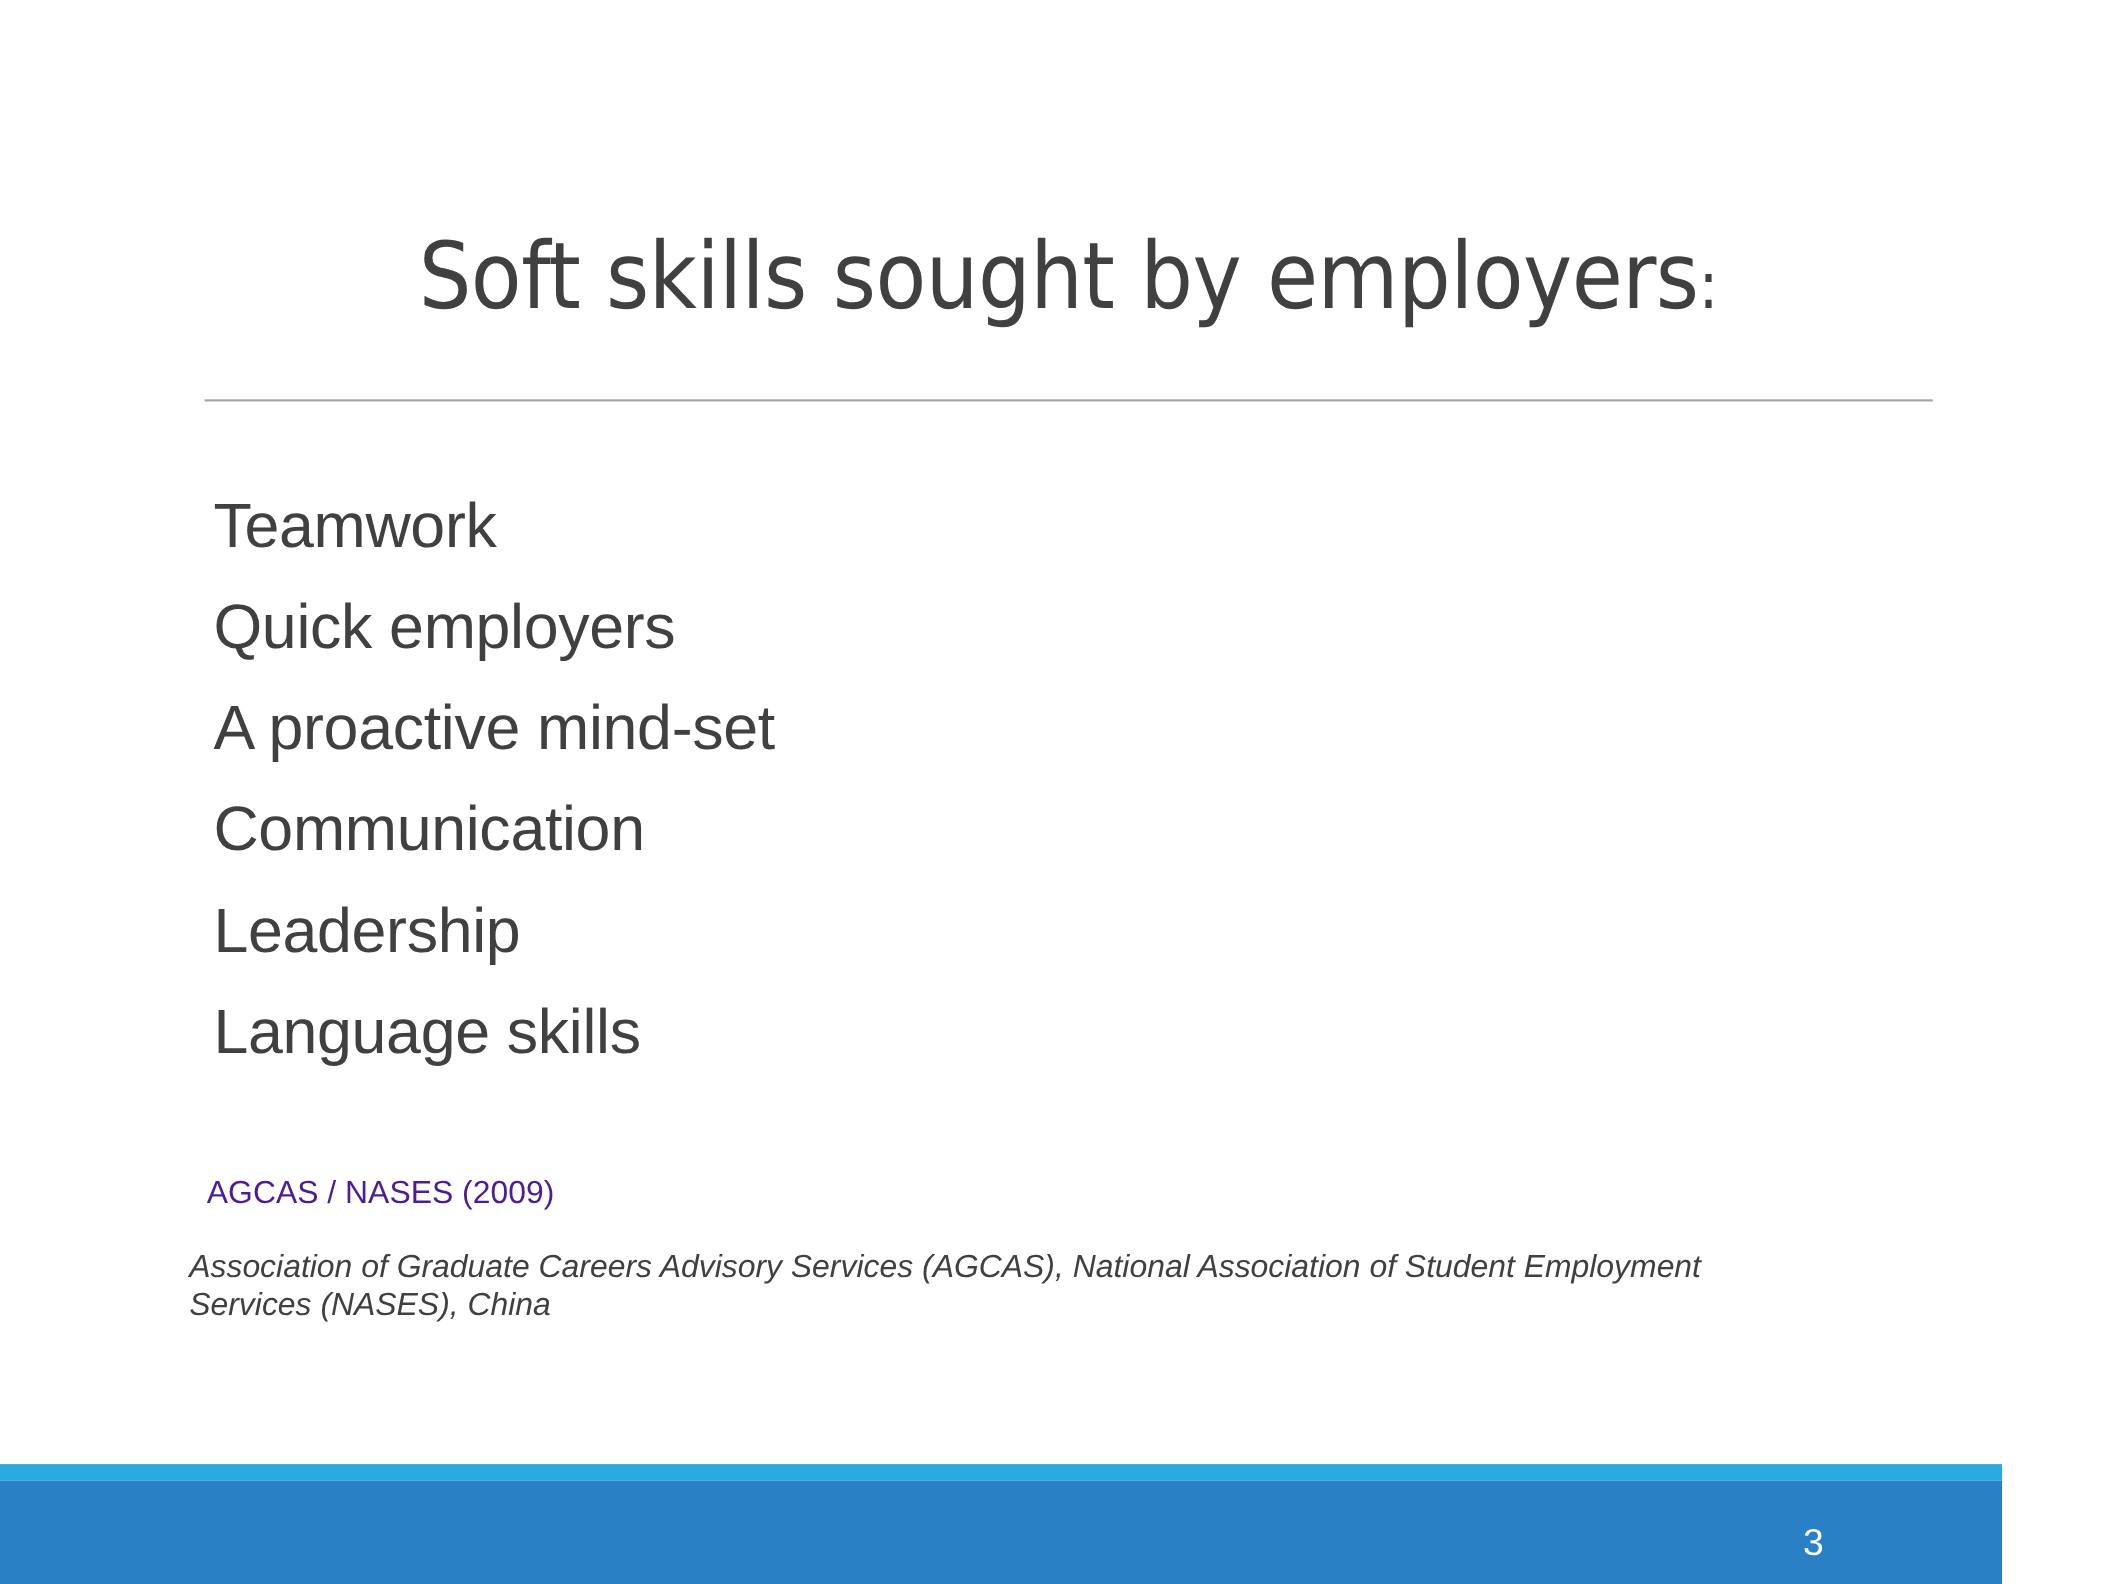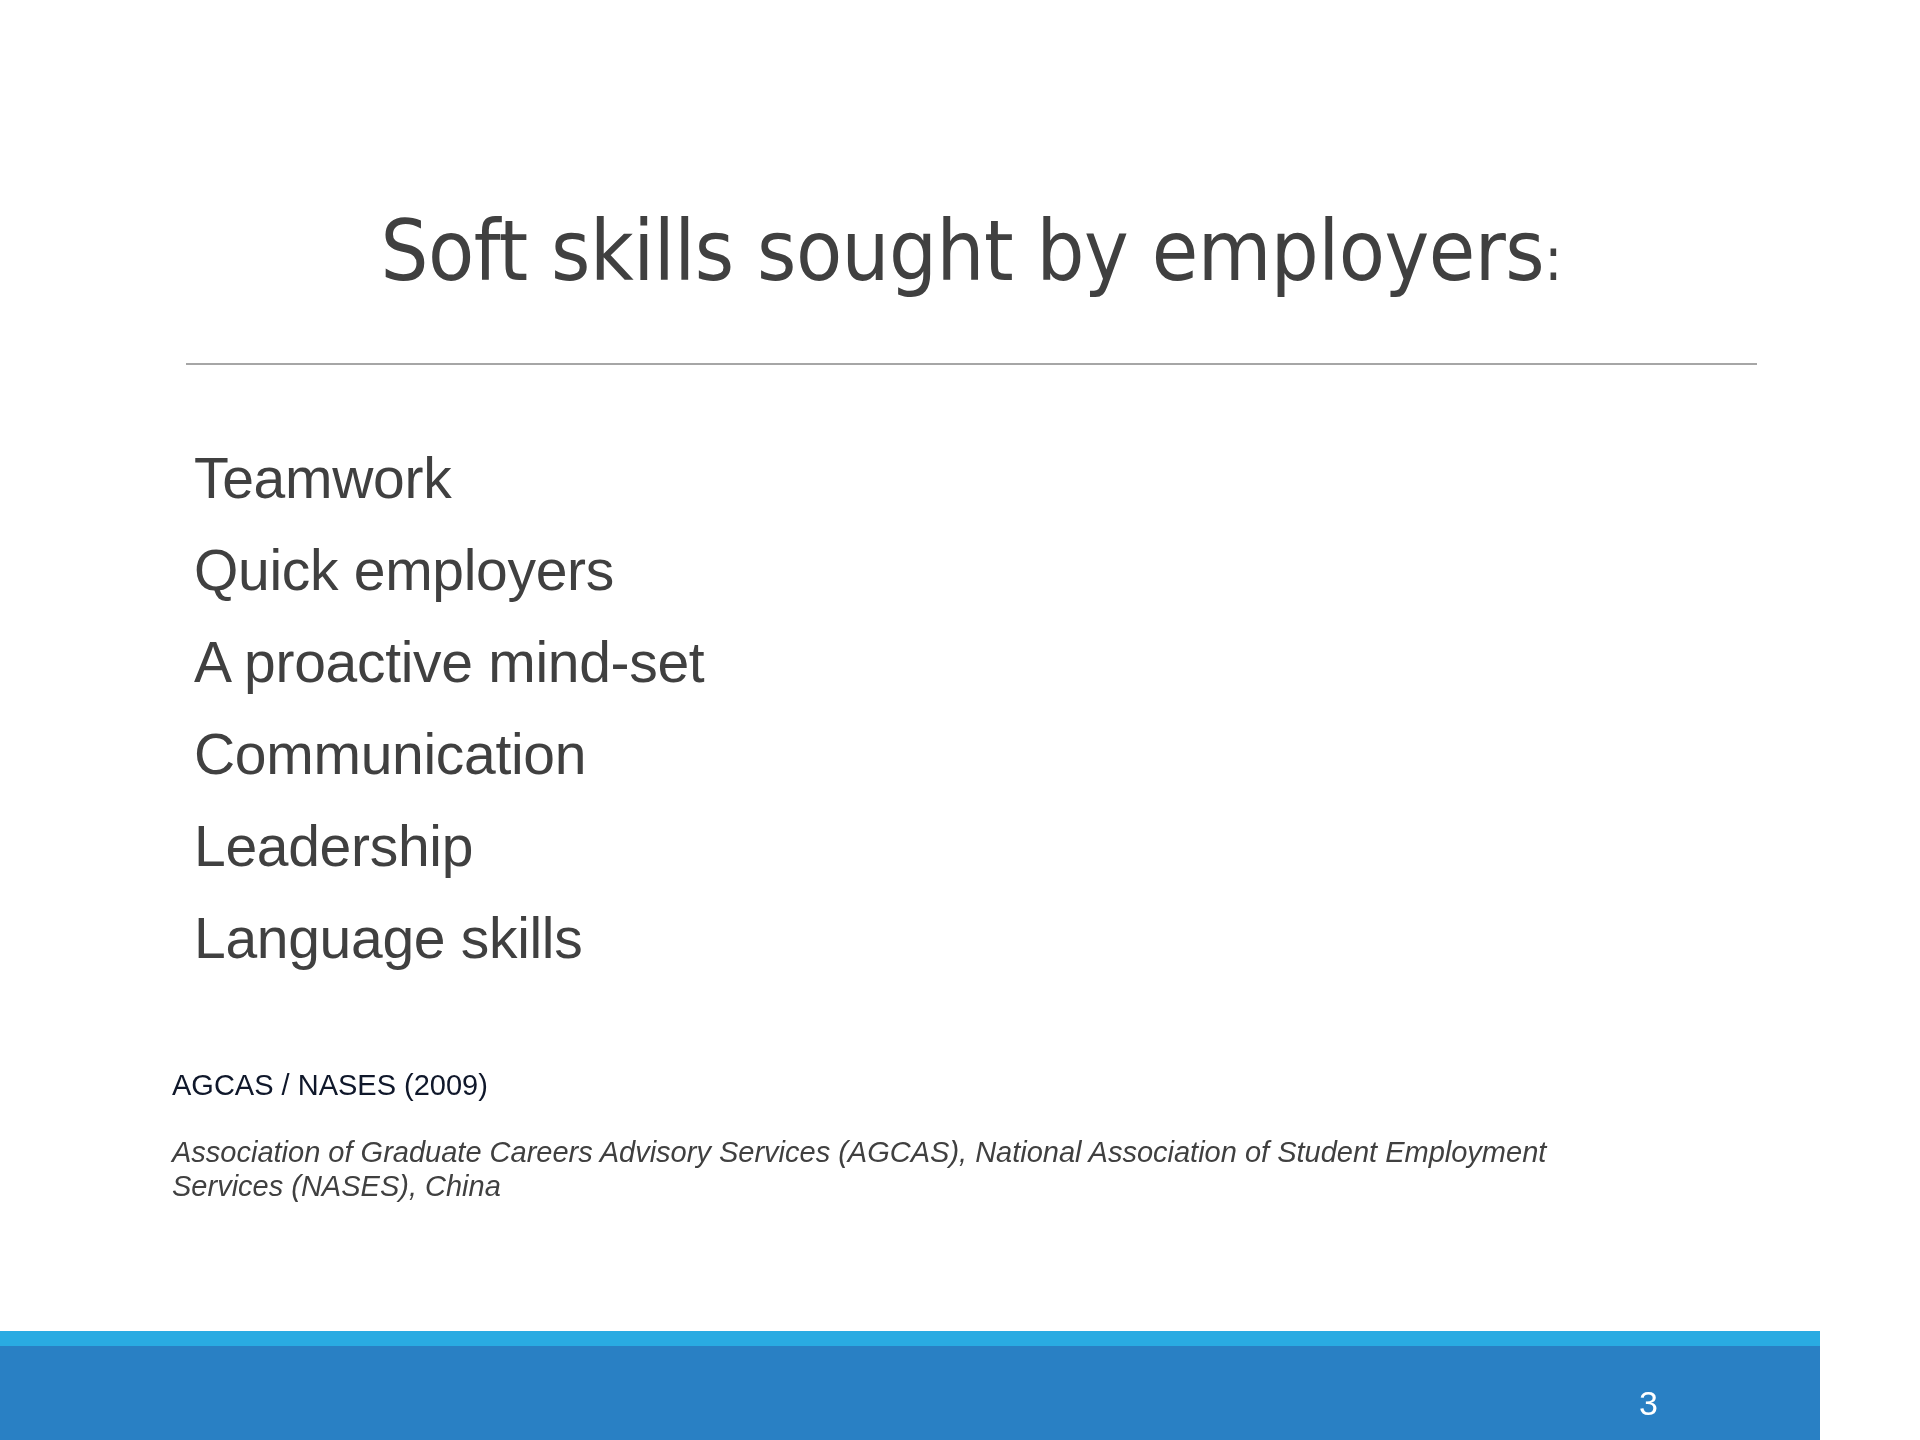--- a/index.html
+++ b/index.html
@@ -72,23 +72,23 @@
     font-size: 57px;
     font-weight: 400;
     line-height: 92px;
     letter-spacing: -0.3px;
     white-space: nowrap;
   }
 
   
   .citation {
     position: absolute;
-    left: 172px;
+    left: 188px;
     top: 1068px;
-    color: #0f172a;
+    color: #4c1d95;
     font-family: "Liberation Sans", "DejaVu Sans", sans-serif;
     font-size: 29px;
     line-height: 1.2;
     white-space: nowrap;
   }
 
   .footnote {
     position: absolute;
     left: 172px;
     top: 1135px;

